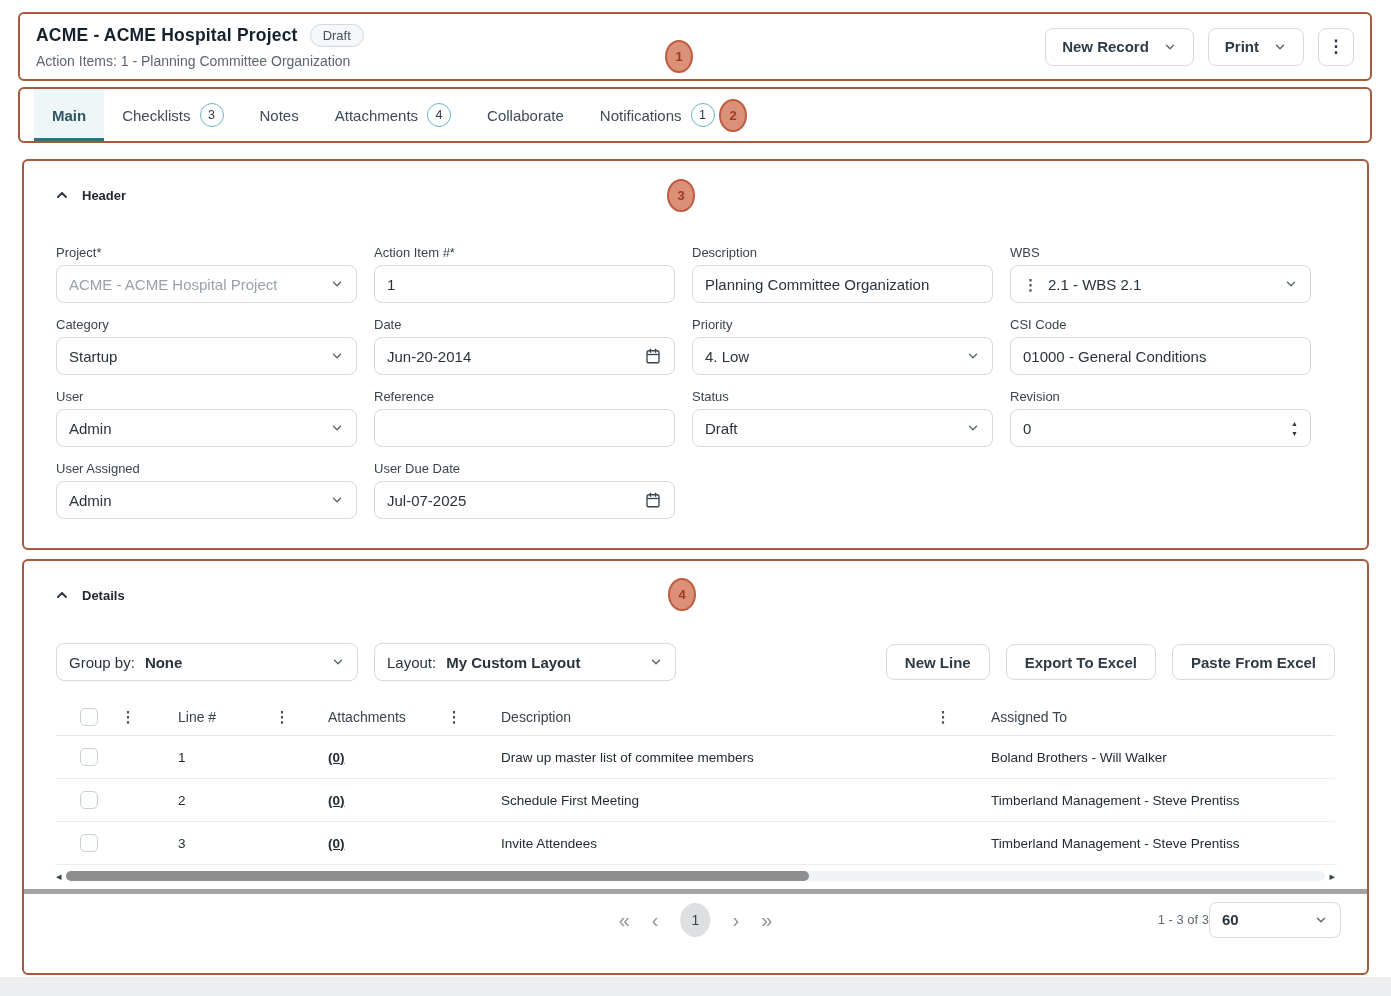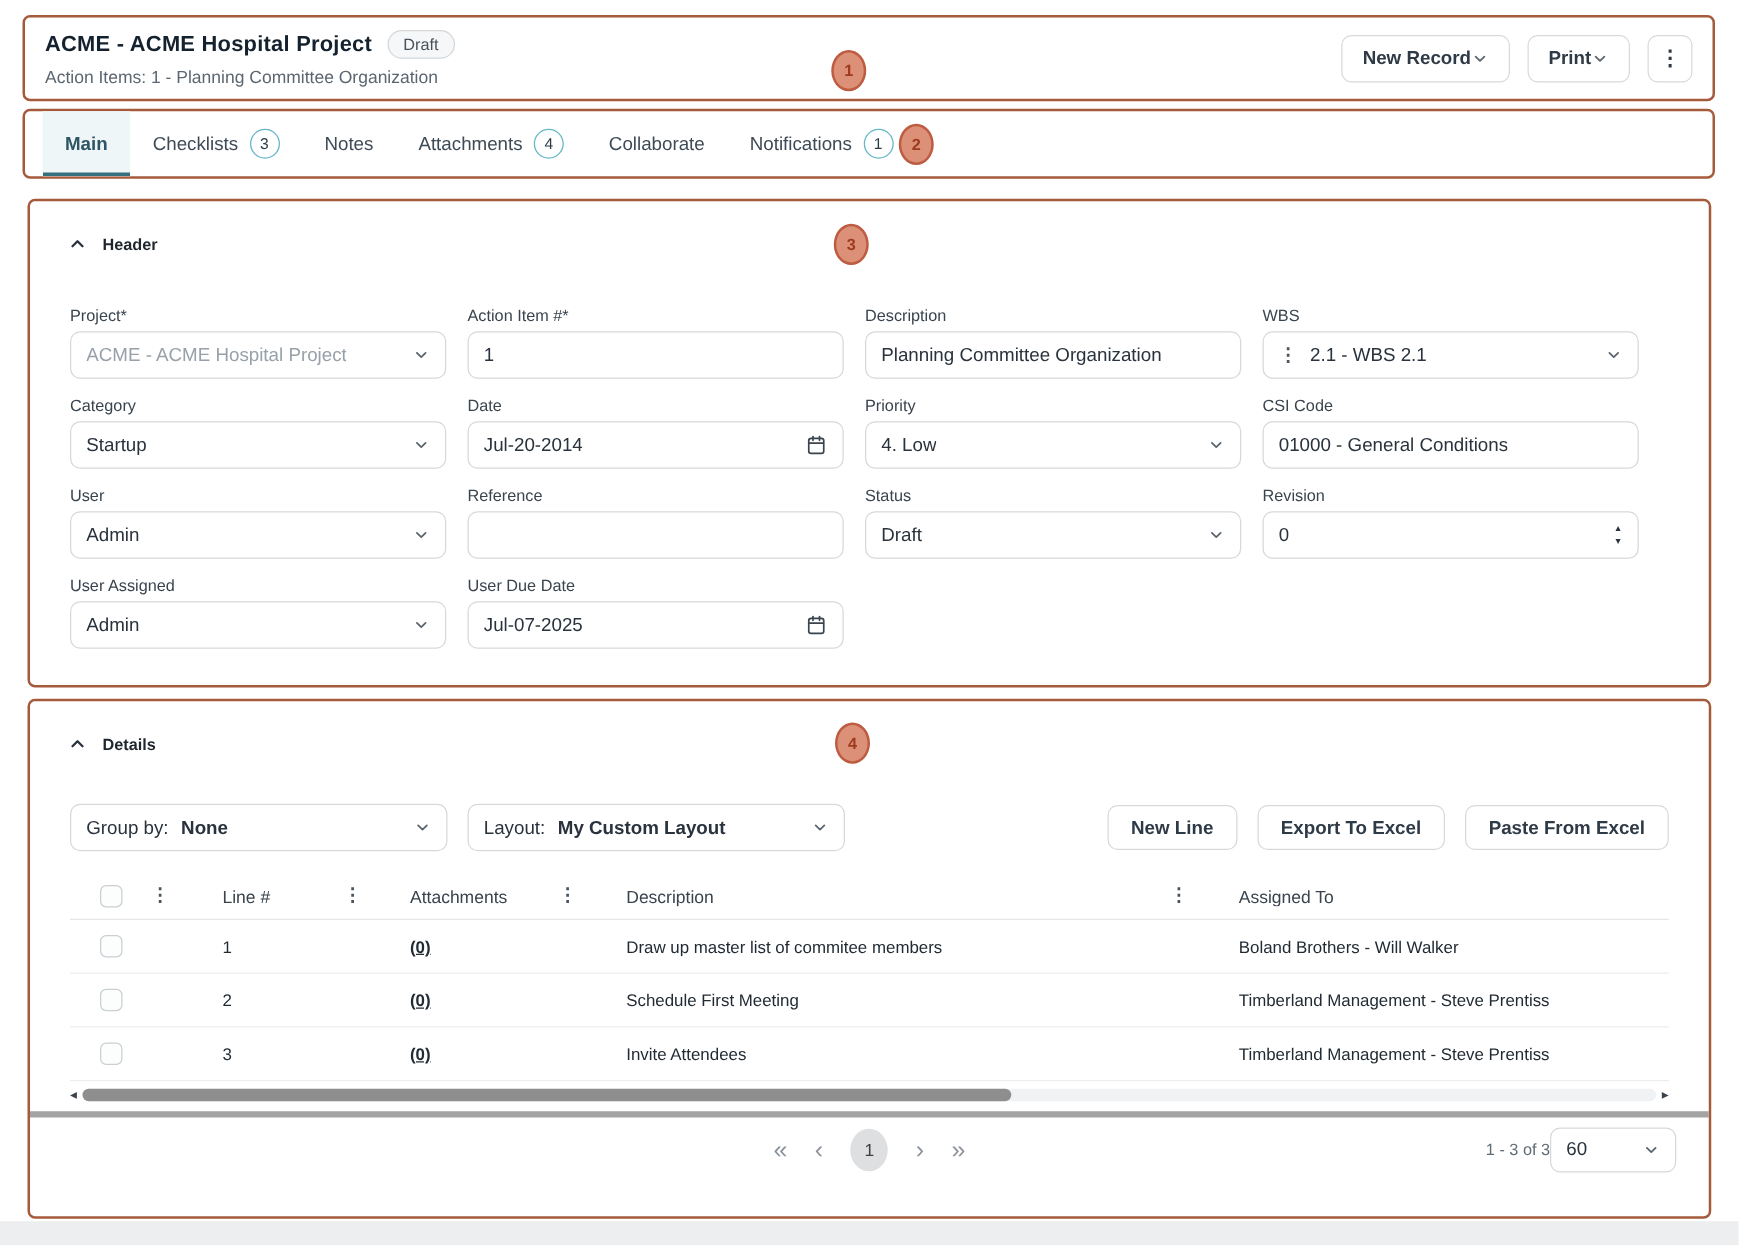--- a/index.html
+++ b/index.html
@@ -31,21 +31,21 @@
   }
   
   #box-header-bar { left:18px; top:12px; width:1354px; height:69px; display:flex; align-items:center; justify-content:space-between; padding:0 16px; }
   .title-block { display:flex; flex-direction:column; justify-content:center; gap:6px; }
   .title-row { display:flex; align-items:center; gap:12px; }
   .page-title { font-size:17.5px; font-weight:bold; color:#14212E; letter-spacing:.2px; }
   .status-pill { font-size:13px; color:#46525C; border:1px solid #D3D7DA; background:#F6F7F8; padding:3px 12px; border-radius:999px; }
   .page-subtitle { font-size:14px; color:#5C6670; }
   .actions { display:flex; align-items:center; gap:14px; }
   .btn {
-    height:38px; display:flex; align-items:center; 
+    height:38px; display:flex; align-items:center; gap:14px;
     padding:0 16px; border:1px solid #D7DADD; border-radius:8px;
     background:#fff; font-size:15px; font-weight:bold; color:#2E3B47; cursor:pointer;
   }
   .btn-kebab { width:36px; justify-content:center; padding:0; gap:0; font-size:17px; font-weight:bold; }
   .chev { width:14px; height:14px; color:#5A646D; flex:none; }
   .chev-up { width:16px; height:16px; color:#2A333D; }
   
   #box-tabs { left:18px; top:87px; width:1354px; height:56px; display:flex; align-items:stretch; padding:0 14px; }
   .tab { position:relative; display:flex; align-items:center; gap:9px; padding:0 18px; font-size:15px; color:#3E4A56; cursor:pointer; }
   .tab.active { background:#EFF6F7; box-shadow: inset 0 -3px 0 #35707E; color:#2F5666; font-weight:bold; }
@@ -102,21 +102,21 @@
   .h-scroll { margin:5px 32px 0 32px; display:flex; align-items:center; gap:4px; height:12px; }
   .scroll-arrow { font-size:11px; color:#3A444E; line-height:1; cursor:pointer; }
   .scroll-track { flex:1; height:10px; background:#F1F2F3; border-radius:6px; position:relative; }
   .scroll-thumb { position:absolute; left:0; top:0; height:10px; width:59%; background:#8E8E8E; border-radius:6px; cursor:grab; }
   
   .pagination { margin-top:7px; border-top:5px solid #a3a3a3; height:56px; position:relative; display:flex; align-items:center; justify-content:flex-end; padding:0 26px; }
   .range-text { font-size:13px; color:#5F6A73; }
   .pager { position:absolute; left:50%; transform:translateX(-50%); display:flex; align-items:center; gap:22px; }
   .pg-arrow { font-size:20px; color:#8C939B; cursor:pointer; line-height:1; }
   .pg-current { width:30px; height:34px; border-radius:50%; background:#DEDFE1; display:flex; align-items:center; justify-content:center; font-size:14px; color:#3A4043; cursor:pointer; }
-  .page-size { width:101px; height:36px; }
+  .page-size { width:132px; height:36px;font-weight:bold; }
   
   .bottom-strip { position:absolute; left:0; top:977px; width:100%; height:19px; background:#EDEEF0; }
   .defs { position:absolute; width:0; height:0; overflow:hidden; }
 </style>
 </head>
 <body>
 
 <svg class="defs" aria-hidden="true">
   <defs>
     <symbol id="i-chev-down" viewBox="0 0 24 24">
@@ -237,21 +237,21 @@
       <div class="control">
         <span class="val">Startup</span>
         <svg class="chev">
             <use href="#i-chev-down"></use>
           </svg>
       </div>
     </div>
     <div class="field">
       <div class="f-label">Date</div>
       <div class="control">
-        <span class="val">Jul-20-2014</span>
+        <span class="val">Jun-20-2014</span>
         <svg class="cal-icon">
             <use href="#i-cal"></use>
           </svg>
       </div>
     </div>
     <div class="field">
       <div class="f-label">Priority</div>
       <div class="control">
         <span class="val">4. Low</span>
         <svg class="chev">

